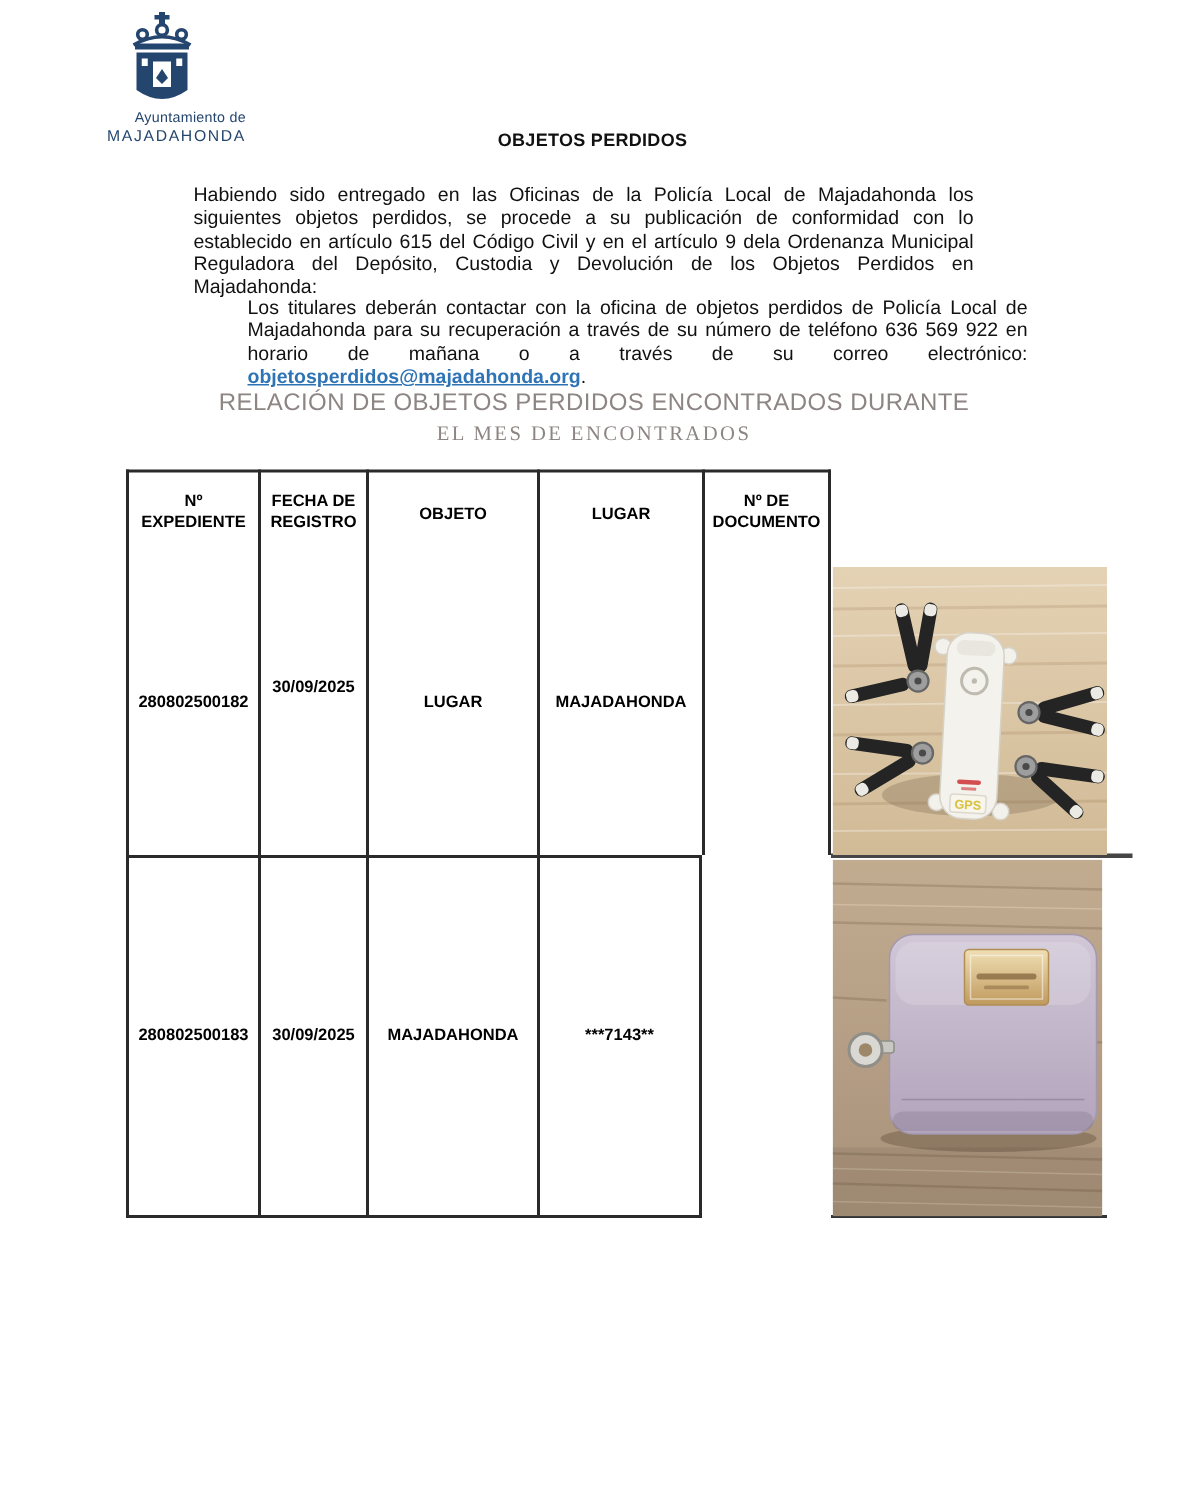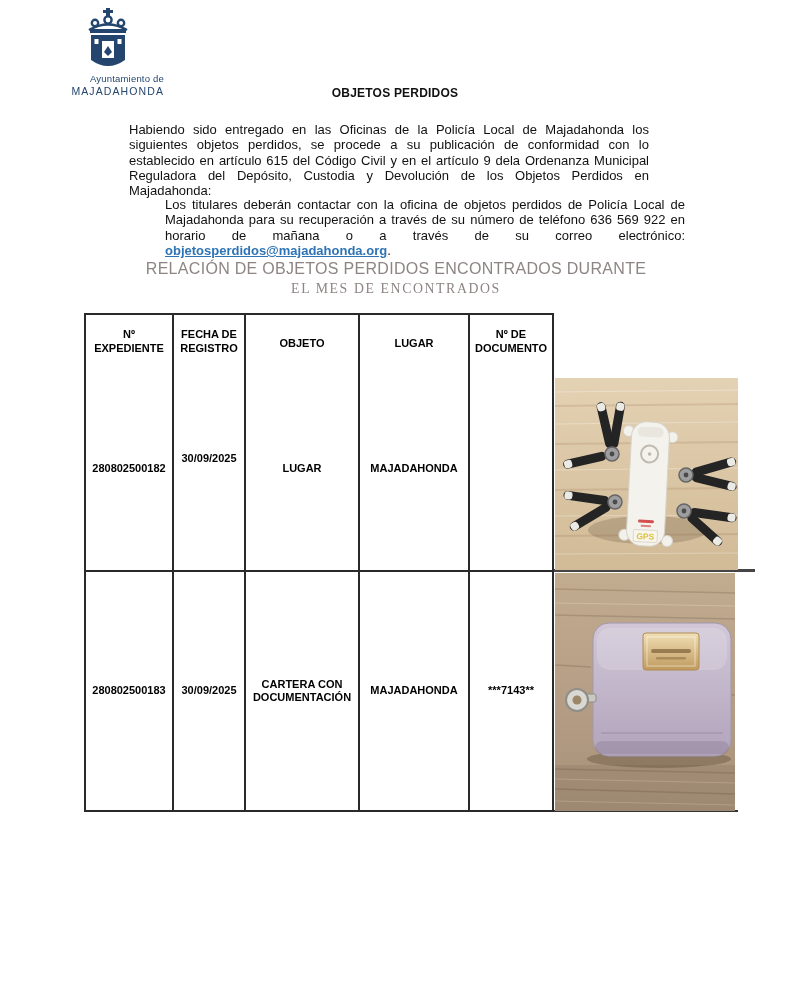--- a/index.html
+++ b/index.html
@@ -111,21 +111,20 @@
       <div class="hdr" style="margin-top:22px;text-align:center;">LUGAR</div>
       <div class="v1">MAJADAHONDA</div>
     </div>
     <div class="tcell r1 c5">
       <div class="hdr">Nº DE DOCUMENTO</div>
       <div class="v1"></div>
     </div>
 
     <div class="tcell r2 c1">280802500183</div>
     <div class="tcell r2 c2">30/09/2025</div>
-    <div class="tcell r2 c3">CARTERA CON DOCUMENTACIÓN</div>
     <div class="tcell r2 c4">MAJADAHONDA</div>
     <div class="tcell r2 c5">***7143**</div>
   </div>
 
   <div class="sep-ext"></div>
   <div class="bot-ext"></div>
 
   <div class="photo" id="photo1">
     <svg viewBox="0 0 183 192" preserveAspectRatio="none">
       <defs>

